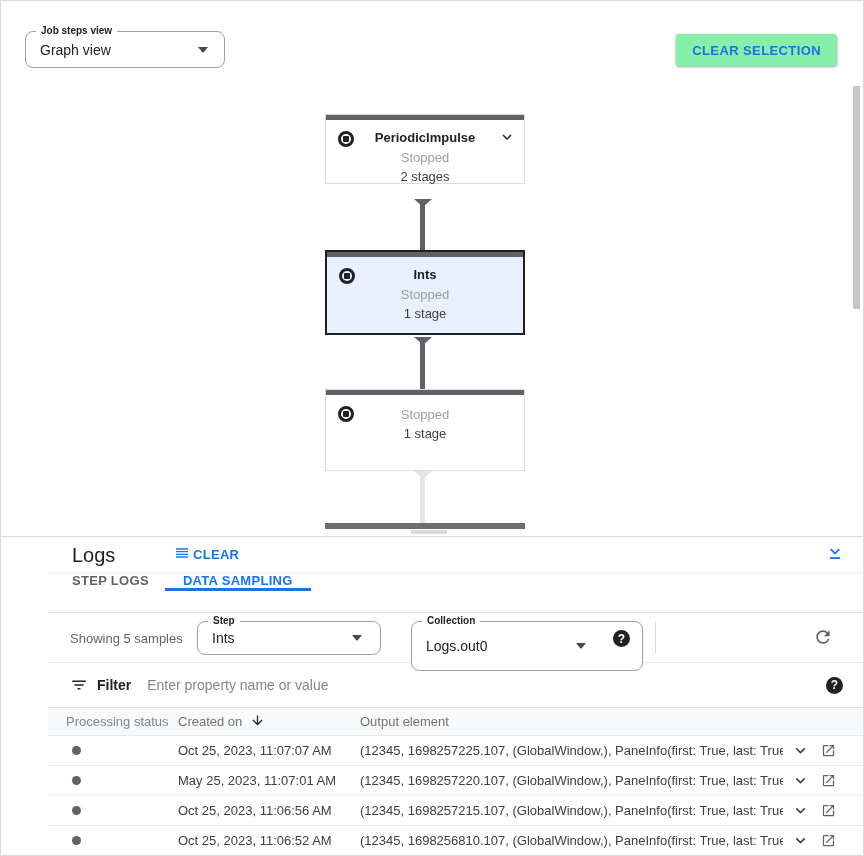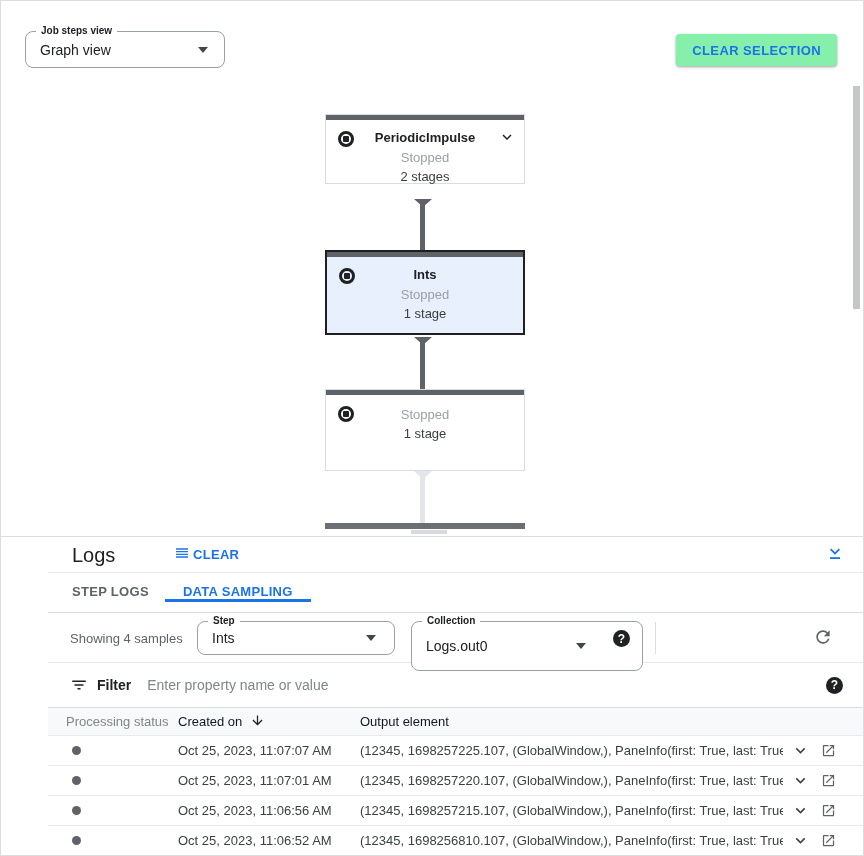--- a/index.html
+++ b/index.html
@@ -68,29 +68,29 @@
   
   .logs { position:absolute; left:0; top:535px; width:862px; height:320px;
           border-top:1px solid #dadce0; background:#fff;padding-left:47px; }
   .logs-header { position:relative; height:36px; border-bottom:1px solid #e8eaed; }
   .logs-title { position:absolute; left:24px; top:7px; font-size:20px; color:#202124; }
   .hide-btn { position:absolute; left:126px; top:8px; display:flex; align-items:center; gap:3px;
               background:none; border:none; color:#1a73e8; font-family:inherit;
               font-size:13px; font-weight:bold; letter-spacing:.3px; cursor:pointer; }
   .collapse-btn { position:absolute; right:18px; top:6px; background:none; border:none; cursor:pointer; }
 
-  .tabbar { display:flex; height:40px; border-bottom:1px solid #dadce0; align-items:center; }
+  .tabbar { display:flex; height:40px; border-bottom:1px solid #dadce0; align-items:flex-start; }
   .tab { display:flex; align-items:center; padding:0 16px; font-size:13px; font-weight:bold;
          letter-spacing:.3px; color:#5f6368; cursor:pointer; border-bottom:3px solid transparent; }
   .tab.first { margin-left:8px; }
   .tab.active { color:#1a73e8; border-bottom-color:#1a73e8; padding:0 18px; }
 
   .sample-toolbar { position:relative; height:50px; border-bottom:1px solid #e8eaed; }
   .showing { position:absolute; left:22px; top:18px; font-size:13px; color:#5f6368; }
-  .step-select { left:149px; top:8px; width:198px; height:34px; }
+  .step-select { left:149px; top:8px; width:184px; height:34px; }
   .step-select .dd-arrow { right:18px; }
   .coll-select { left:363px; top:8px; width:232px; height:50px; }
   .coll-select .dd-arrow { right:56px; }
   .coll-help { position:absolute; right:12px; top:8px; }
   .vdivider { position:absolute; left:607px; top:9px; width:1px; height:32px; background:#dadce0; }
   .refresh-btn { position:absolute; right:30px; top:14px; background:none; border:none; cursor:pointer; }
 
   .help-badge { display:inline-flex; width:17px; height:17px; border-radius:50%; background:#202124;
                 color:#fff; font-size:12px; font-weight:bold; align-items:center; justify-content:center; }
 
@@ -106,21 +106,21 @@
   .tbl-header { display:flex; align-items:center; height:28px; background:#f8f9fa;
                 border-bottom:1px solid #e8eaed; font-size:13px; }
   .tbl-row { display:flex; align-items:center; height:30px; border-bottom:1px solid #e8eaed;
              font-size:13px; color:#3c4043; }
   .col-status { width:130px; padding-left:18px; }
   .col-created { width:182px; display:flex; align-items:center; gap:8px; }
   .col-output { flex:1; overflow:hidden; white-space:nowrap; }
   .col-exp { width:34px; display:flex; justify-content:center; }
   .col-launch { width:46px; display:flex; justify-content:flex-start; padding-left:4px; }
   .hdr-muted { color:#80868b; }
-  .hdr-dark { color:#0f172a; font-weight:500; }
+  .hdr-dark { color:#737373; font-weight:500; }
   .status-dot { display:inline-block; width:9px; height:9px; border-radius:50%;
                 background:#5f6368; margin-left:6px; }
   .icon-btn { background:none; border:none; cursor:pointer; display:flex; padding:0; }
 </style>
 </head>
 <body>
 
 <div class="page">
 
   <div class="outlined-select job-steps">
@@ -199,21 +199,21 @@
         </svg>
       </button>
     </div>
 
     <div class="tabbar">
       <div class="tab first">STEP LOGS</div>
       <div class="tab active">DATA SAMPLING</div>
     </div>
 
     <div class="sample-toolbar">
-      <span class="showing">Showing 4 samples</span>
+      <span class="showing">Showing 5 samples</span>
 
       <div class="outlined-select step-select">
         <span class="float-label">Step</span>
         <span class="select-value">Ints</span>
         <span class="dd-arrow"></span>
       </div>
 
       <div class="outlined-select coll-select">
         <span class="float-label">Collection</span>
         <span class="select-value">Logs.out0</span>
@@ -274,21 +274,21 @@
             <svg width="15" height="15" viewBox="0 0 24 24">
               <path d="M19 19H5V5h7V3H5c-1.11 0-2 .9-2 2v14c0 1.1.89 2 2 2h14c1.1 0 2-.9 2-2v-7h-2v7zM14 3v2h3.59l-9.83 9.83 1.41 1.41L19 6.41V10h2V3h-7z" fill="#5f6368"></path>
             </svg>
           </button>
         </div>
     </div>
 
     <div class="tbl-row">
       <div class="col-status"><span class="status-dot"></span></div>
       <div class="col-created">
-          <span>Oct 25, 2023, 11:07:01 AM</span>
+          <span>May 25, 2023, 11:07:01 AM</span>
         </div>
       <div class="col-output">(12345, 1698257220.107, (GlobalWindow,), PaneInfo(first: True, last: True, timing…</div>
       <div class="col-exp">
           <button class="icon-btn">
             <svg width="19" height="19" viewBox="0 0 24 24">
               <path d="M16.59 8.59L12 13.17 7.41 8.59 6 10l6 6 6-6z" fill="#3c4043"></path>
             </svg>
           </button>
         </div>
       <div class="col-launch">

